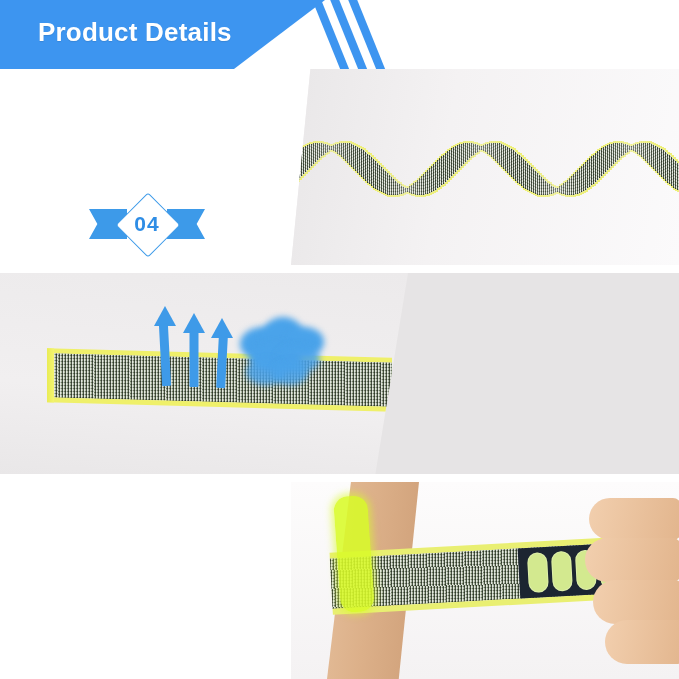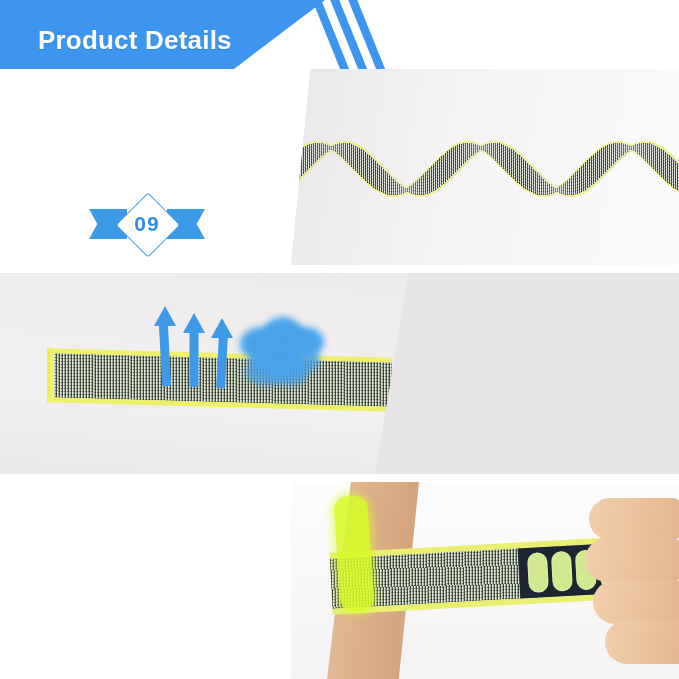--- a/index.html
+++ b/index.html
@@ -5,21 +5,21 @@
   html,body{margin:0;padding:0;background:#ffffff;}
   body{width:679px;height:679px;overflow:hidden;
        font-family:"Liberation Sans","DejaVu Sans",sans-serif;}
 
   .page{position:relative;width:679px;height:679px;background:#ffffff;}
 
   
   .header{position:absolute;left:0;top:0;width:679px;height:69px;overflow:hidden;background:#ffffff;}
   .header-fill{position:absolute;left:0;top:0;width:325px;height:69px;background:#3d95f0;
                clip-path:polygon(0 0,100% 0,72% 100%,0 100%);}
-  .header-title{position:absolute;left:38px;top:8px;height:64px;display:flex;align-items:center;
+  .header-title{position:absolute;left:38px;top:0;height:64px;display:flex;align-items:center;
                 color:#ffffff;font-size:26px;font-weight:bold;letter-spacing:0.2px;
                 text-shadow:0 1px 1px rgba(0,0,0,.10);white-space:nowrap;}
   .stripe{position:absolute;top:-8px;width:9px;height:86px;background:#3d95f0;
           transform:skewX(22deg);transform-origin:top left;}
   .s1{left:309px;} .s2{left:327px;} .s3{left:345px;}
 
   
   .row{position:absolute;left:0;width:679px;overflow:hidden;}
   .row1{top:69px;height:196px;background:#ffffff;}
   .row2{top:273px;height:201px;background:#e6e4e5;}
@@ -706,21 +706,21 @@
             <div class="tw-band weave" style="top: 40.1435px; height: 27.1742px; border-top: 2px solid rgb(238, 240, 122); border-bottom: 2px solid rgb(238, 240, 122); opacity: 0.97;"></div>
           </div>
         </div>
     </div>
 
     <div class="badge badge1">
       <div class="emblem">
         <div class="ribbon l"></div>
         <div class="ribbon r"></div>
         <div class="dia"></div>
-        <div class="num">09</div>
+        <div class="num">04</div>
       </div>
       <div class="blabel">soft</div>
     </div>
   </div>
 
   <div class="row row2">
 
     <div class="photo photo2">
       <div class="pbg2"></div>
 

